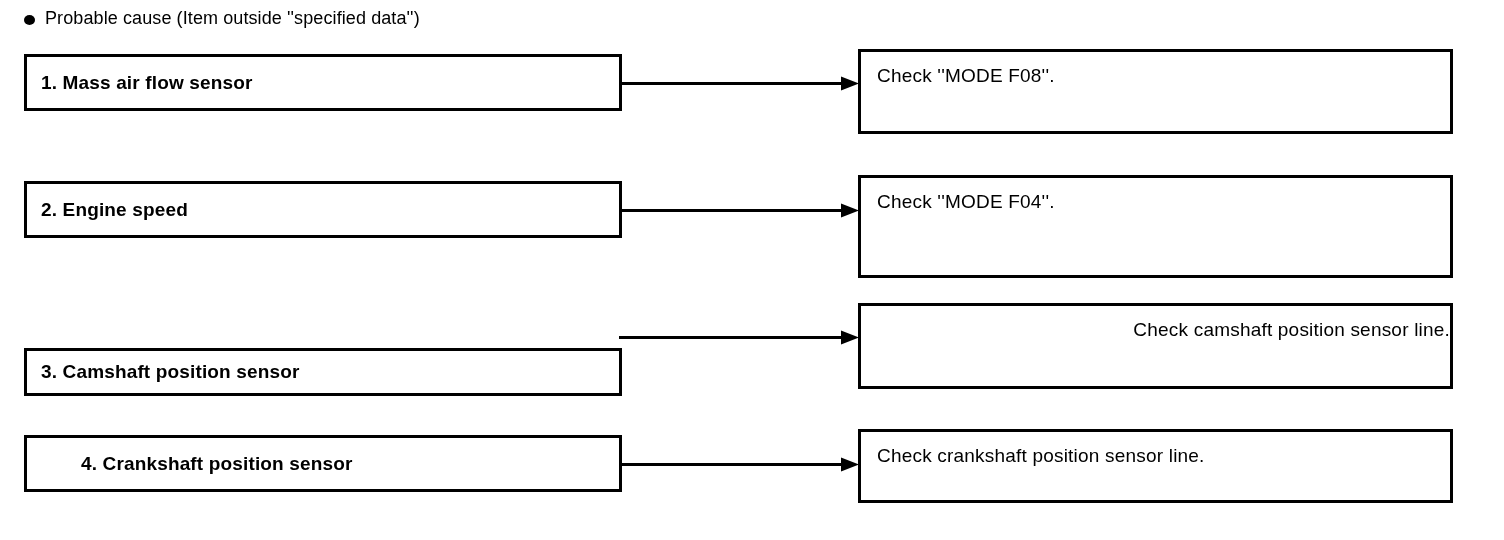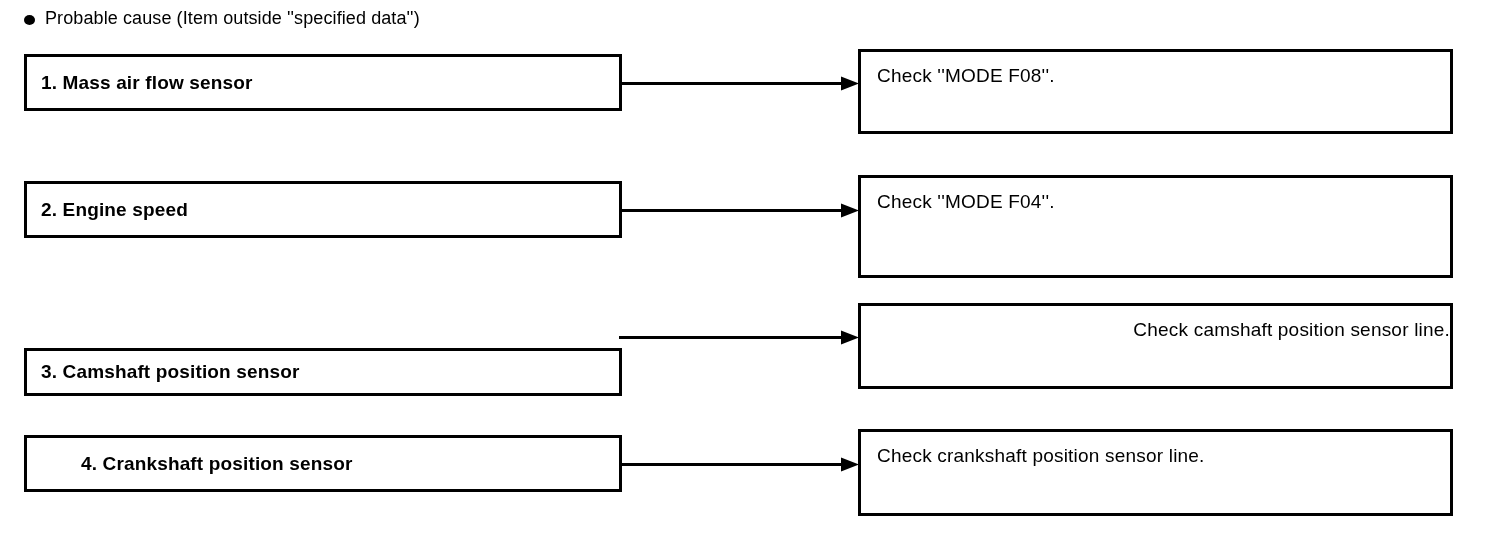--- a/index.html
+++ b/index.html
@@ -158,18 +158,18 @@
   <div class="row" style="top:0;">
     <div class="cause-box" style="top:435px;height:57px;padding-left:40px;">
       <span class="cause-label">4. Crankshaft position sensor</span>
     </div>
     <div class="connector" style="top:455px;">
       <svg width="242" height="20" viewBox="0 0 242 20">
         <path d="M0 9.5 H 224" stroke="#000" stroke-width="3" fill="none"></path>
         <path d="M222 2.5 L 240 9.5 L 222 16.5 Z" fill="#000"></path>
       </svg>
     </div>
-    <div class="action-box" style="top:429px;height:87px;">
+    <div class="action-box" style="top:429px;height:74px;">
       <div class="action-label">Check crankshaft position sensor line.</div>
     </div>
   </div>
 
 </div>
 
 </body></html>

